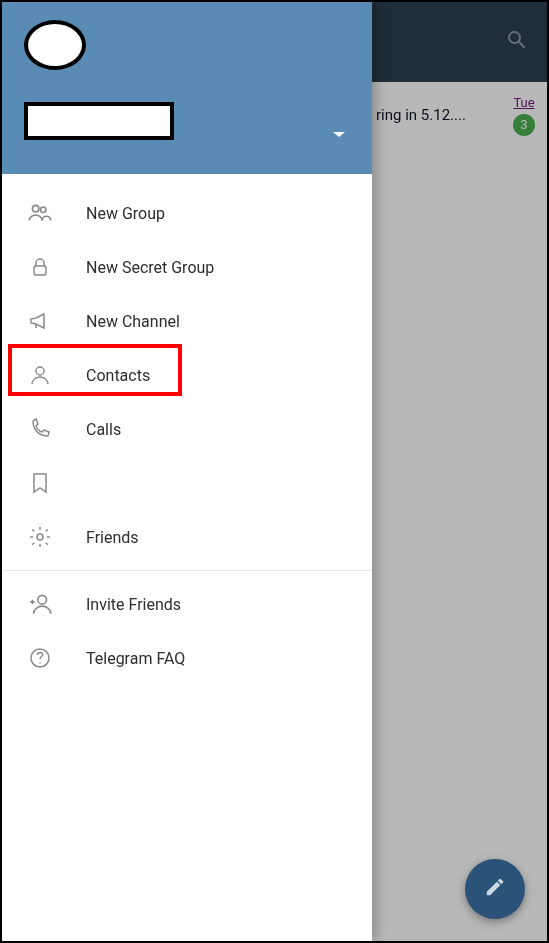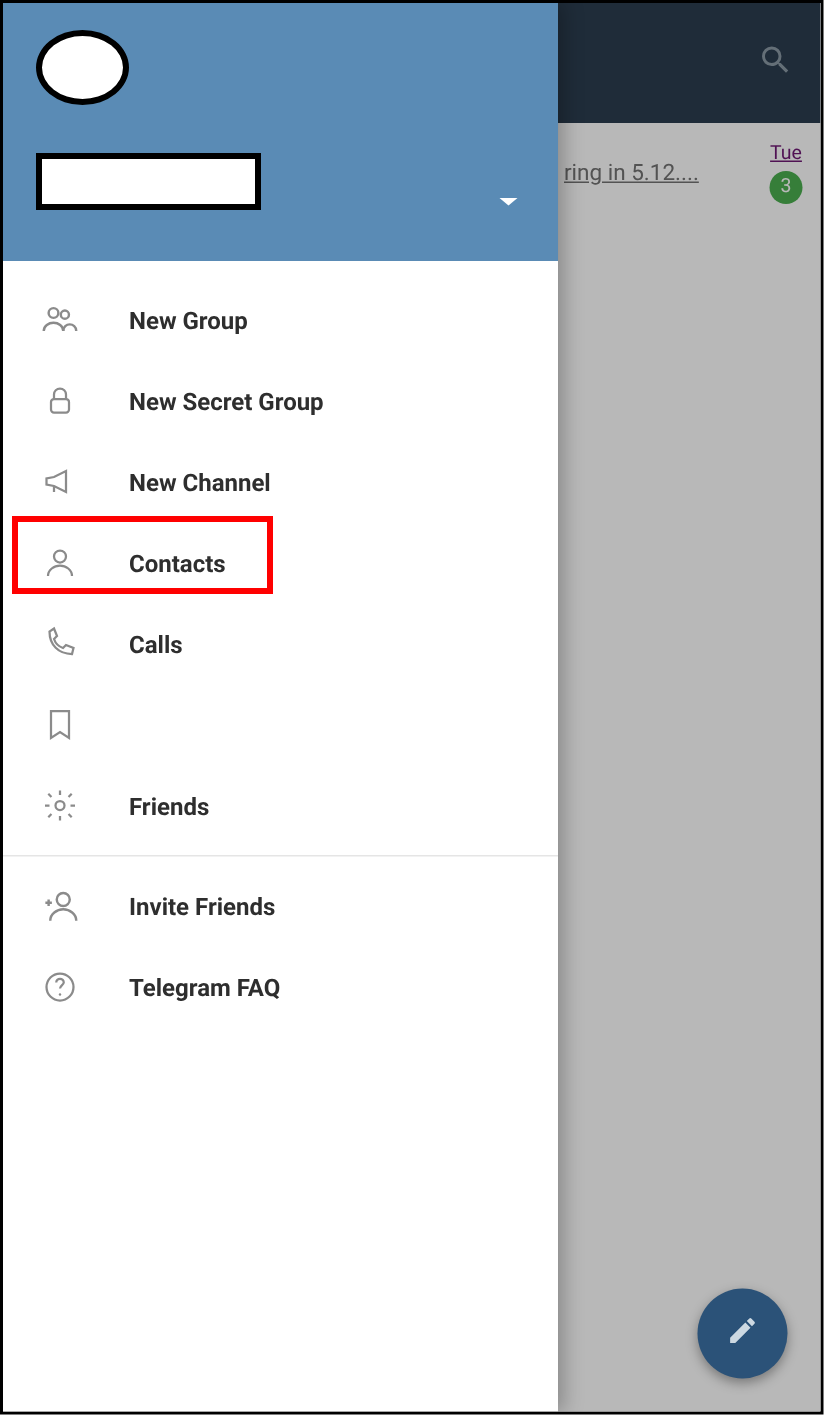--- a/index.html
+++ b/index.html
@@ -33,25 +33,24 @@
       right: 0;
       width: 175px;
       height: 58px;
       display: flex;
       align-items: center;
       padding: 8px 12px 8px 4px;
       color: #555;
     }
     .chat-text {
       font-size: 15px;
-      color: #737373;
+      color: #0f172a;
       flex: 1;
       white-space: nowrap;
       overflow: hidden;
-      text-decoration: underline;
     }
     .chat-right {
       display: flex;
       flex-direction: column;
       align-items: center;
       gap: 4px;
     }
     .chat-date {
       font-size: 13px;
       color: #701a75;
@@ -125,21 +124,21 @@
       height: 28px;
       display: flex;
       align-items: center;
       justify-content: center;
       margin-right: 32px;
     }
     .menu-icon svg { stroke: #8b8b8b; fill: none; stroke-width: 1.5; }
     .menu-label {
       font-size: 16px;
       color: #2e2e2e;
-      font-weight: 700;
+      font-weight: 400;
     }
     .divider {
       height: 1px;
       background: #e5e5e5;
       margin: 6px 0;
     }
     .highlight {
       position: absolute;
       border: 4px solid #ff0000;
       pointer-events: none;

